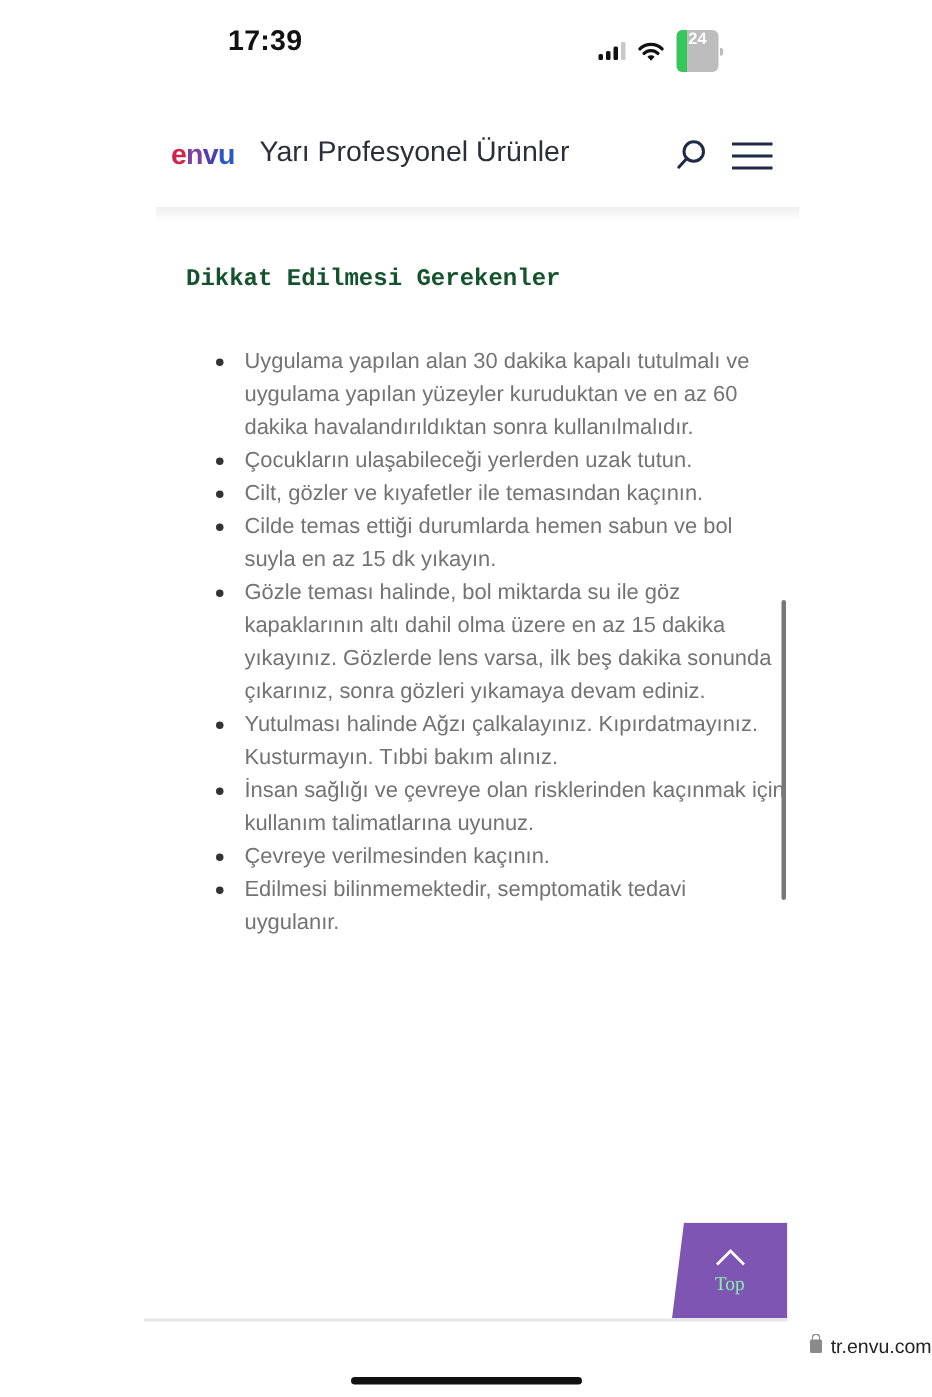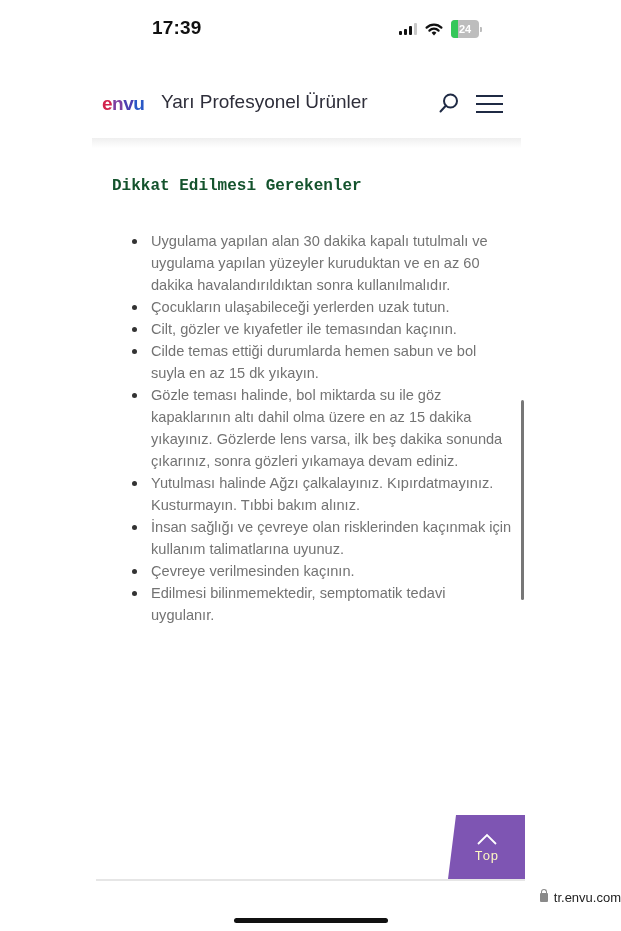--- a/index.html
+++ b/index.html
@@ -9,27 +9,27 @@
     
     .status-bar { position: absolute; top: 0; left: 0; width: 621px; height: 60px; }
     .status-time { position: absolute; left: 152px; top: 17px; font-size: 19px; font-weight: bold; color: #111; font-family: "Liberation Sans", sans-serif; letter-spacing: 0.2px; }
     .status-icons { position: absolute; left: 399px; top: 20px; display: flex; align-items: center; gap: 8px; }
     .signal { display: flex; align-items: flex-end; gap: 2px; height: 12px; }
     .signal span { width: 3px; background: #111; border-radius: 1px; }
     .signal span:nth-child(1) { height: 4px; }
     .signal span:nth-child(2) { height: 6px; }
     .signal span:nth-child(3) { height: 9px; }
     .signal span:nth-child(4) { height: 12px; background: #c8c8c8; }
-    .battery { position: relative; width: 28px; height: 18px; border-radius: 4px; background: #bdbdbd; display: flex; align-items: center; justify-content: center; overflow: hidden; }
+    .battery { position: relative; width: 28px; height: 28px; border-radius: 4px; background: #bdbdbd; display: flex; align-items: flex-start; justify-content: center; overflow: hidden; }
     .battery-fill { position: absolute; left: 0; top: 0; bottom: 0; width: 24%; background: #34c759; }
     .battery-text { position: relative; font-size: 11px; font-weight: bold; color: #fff; font-family: "Liberation Sans", sans-serif; }
     .battery-tip { width: 2px; height: 5px; background: #bdbdbd; border-radius: 0 1px 1px 0; margin-left: -6px; }
 
     
-    .page { position: absolute; left: 92px; top: 60px; width: 429px; height: 820px; background: #fff; }
+    .page { position: absolute; left: 104px; top: 60px; width: 429px; height: 820px; background: #fff; }
     .site-header { position: absolute; left: 0; top: 0; width: 429px; height: 80px; background: #fff; }
     .header-shadow { position: absolute; left: 0; top: 78px; width: 429px; height: 10px; background: linear-gradient(#efefef, rgba(255,255,255,0)); }
     .logo { position: absolute; left: 10px; top: 33px; font-size: 19px; font-weight: bold; letter-spacing: -0.5px; font-family: "Liberation Sans", sans-serif; }
     .logo .l1 { color: #d2234c; }
     .logo .l2 { color: #7d3fa0; }
     .logo .l3 { color: #4c3fb0; }
     .logo .l4 { color: #2a58c6; }
     .site-title { position: absolute; left: 69px; top: 31px; font-size: 19px; color: #2e2e3a; font-family: "Liberation Sans", sans-serif; }
     .search-icon { position: absolute; left: 346px; top: 32px; width: 22px; height: 22px; }
     .menu-icon { position: absolute; left: 384px; top: 35px; width: 27px; height: 18px; display: flex; flex-direction: column; justify-content: space-between; }
@@ -38,21 +38,21 @@
     .section-title { position: absolute; left: 20px; top: 117px; font-size: 16px; color: #14532d; font-family: Liberation Mono, monospace; }
 
     .list { position: absolute; left: 20px; top: 170px; width: 400px; list-style: none; }
     .list li { position: relative; padding-left: 39px; font-size: 14.6px; line-height: 22px; color: #737373; font-family: "Liberation Sans", sans-serif; }
     .list li::before { content: ""; position: absolute; left: 20px; top: 9px; width: 5px; height: 5px; border-radius: 50%; background: #333; }
 
     .scrollbar { position: absolute; left: 521px; top: 400px; width: 3px; height: 200px; background: #777; border-radius: 2px; }
 
     .top-button { position: absolute; left: 448px; top: 815px; width: 77px; height: 64px; background: #7e55b3; clip-path: polygon(8px 0, 100% 0, 100% 100%, 0 100%); display: flex; flex-direction: column; align-items: center; justify-content: center; cursor: pointer; }
     .top-chevron { width: 20px; height: 12px; margin-top: 2px; }
-    .top-label { color: #fef9c3; font-size: 13px; font-family: Liberation Mono, monospace; margin-top: 4px; }
+    .top-label { color: #86efac; font-size: 13px; font-family: Liberation Serif, serif; margin-top: 4px; }
 
     .bottom-divider { position: absolute; left: 96px; top: 879px; width: 429px; height: 2px; background: #e6e6e6; }
     .url-bar { position: absolute; left: 0; top: 890px; width: 621px; text-align: right; font-size: 13px; color: #222; font-family: "Liberation Sans", sans-serif; }
     .lock-icon { display: inline-block; width: 8px; height: 9px; background: #8a8a8a; border-radius: 1px; margin-right: 6px; position: relative; top: 0px; }
     .lock-icon::before { content: ""; position: absolute; left: 1px; top: -4px; width: 4px; height: 4px; border: 1px solid #8a8a8a; border-bottom: none; border-radius: 3px 3px 0 0; }
     .home-indicator { position: absolute; left: 234px; top: 918px; width: 154px; height: 5px; background: #111; border-radius: 3px; }
   </style>
 </head>
 <body>
 

